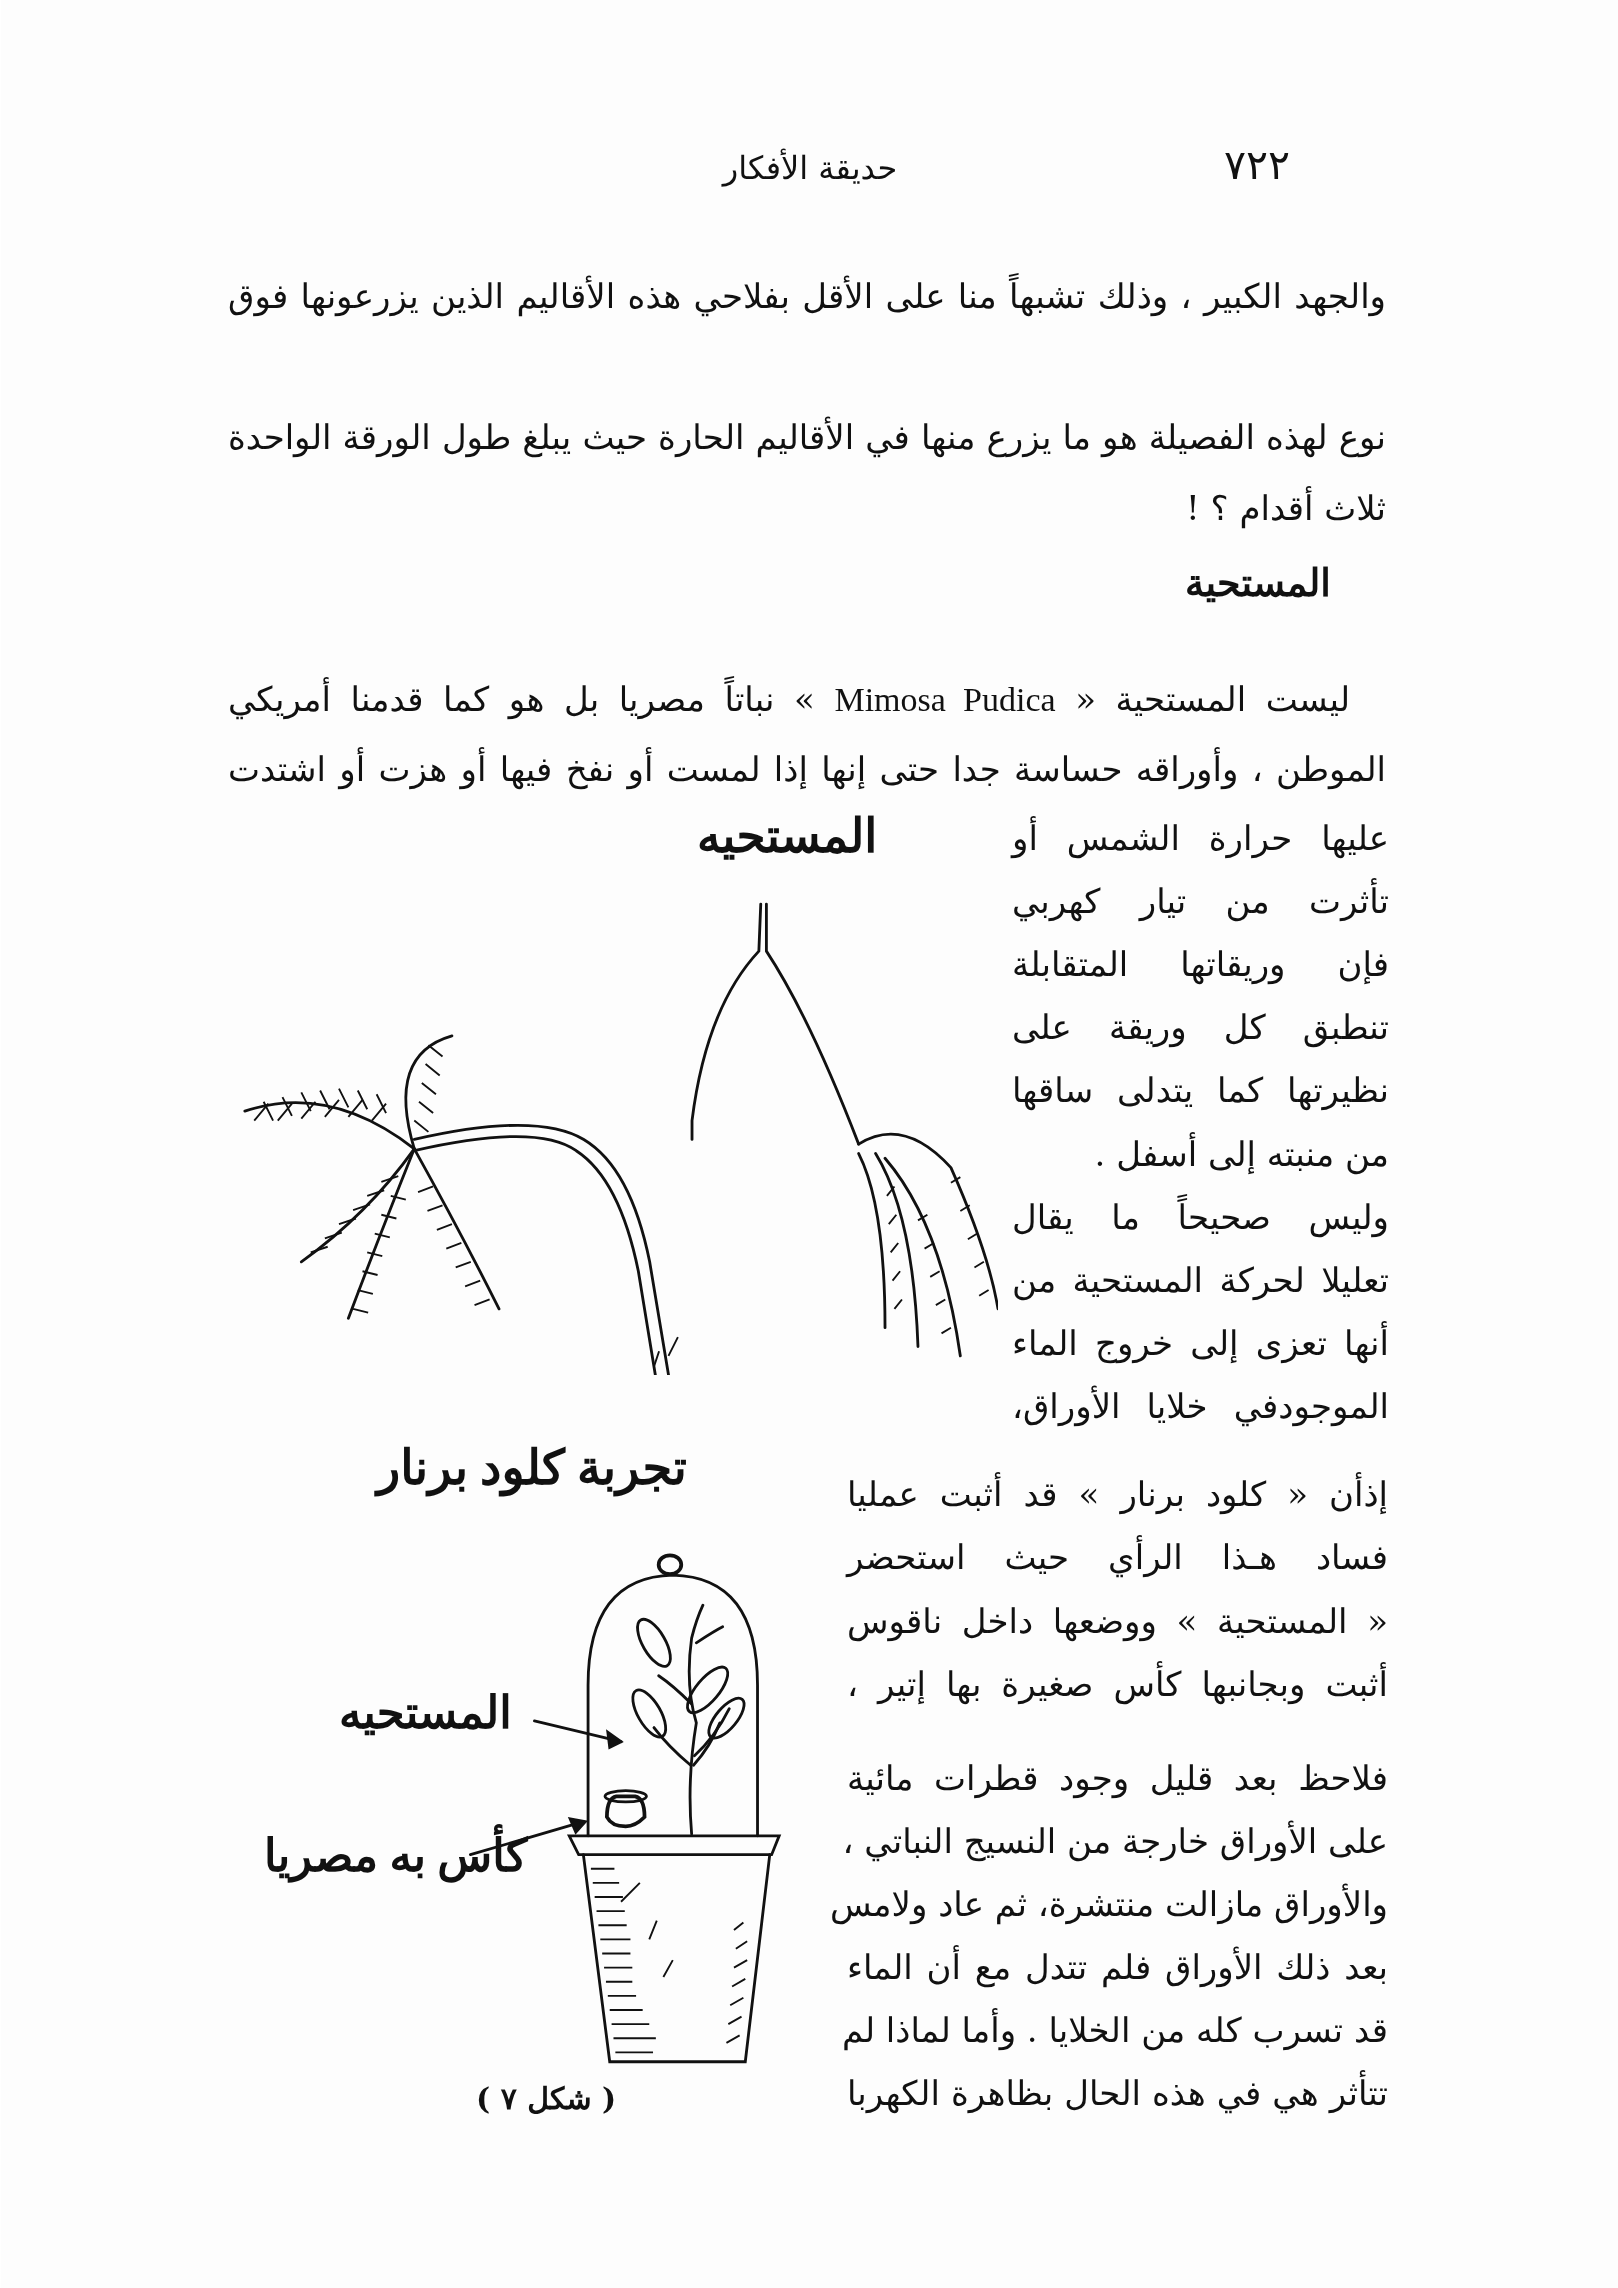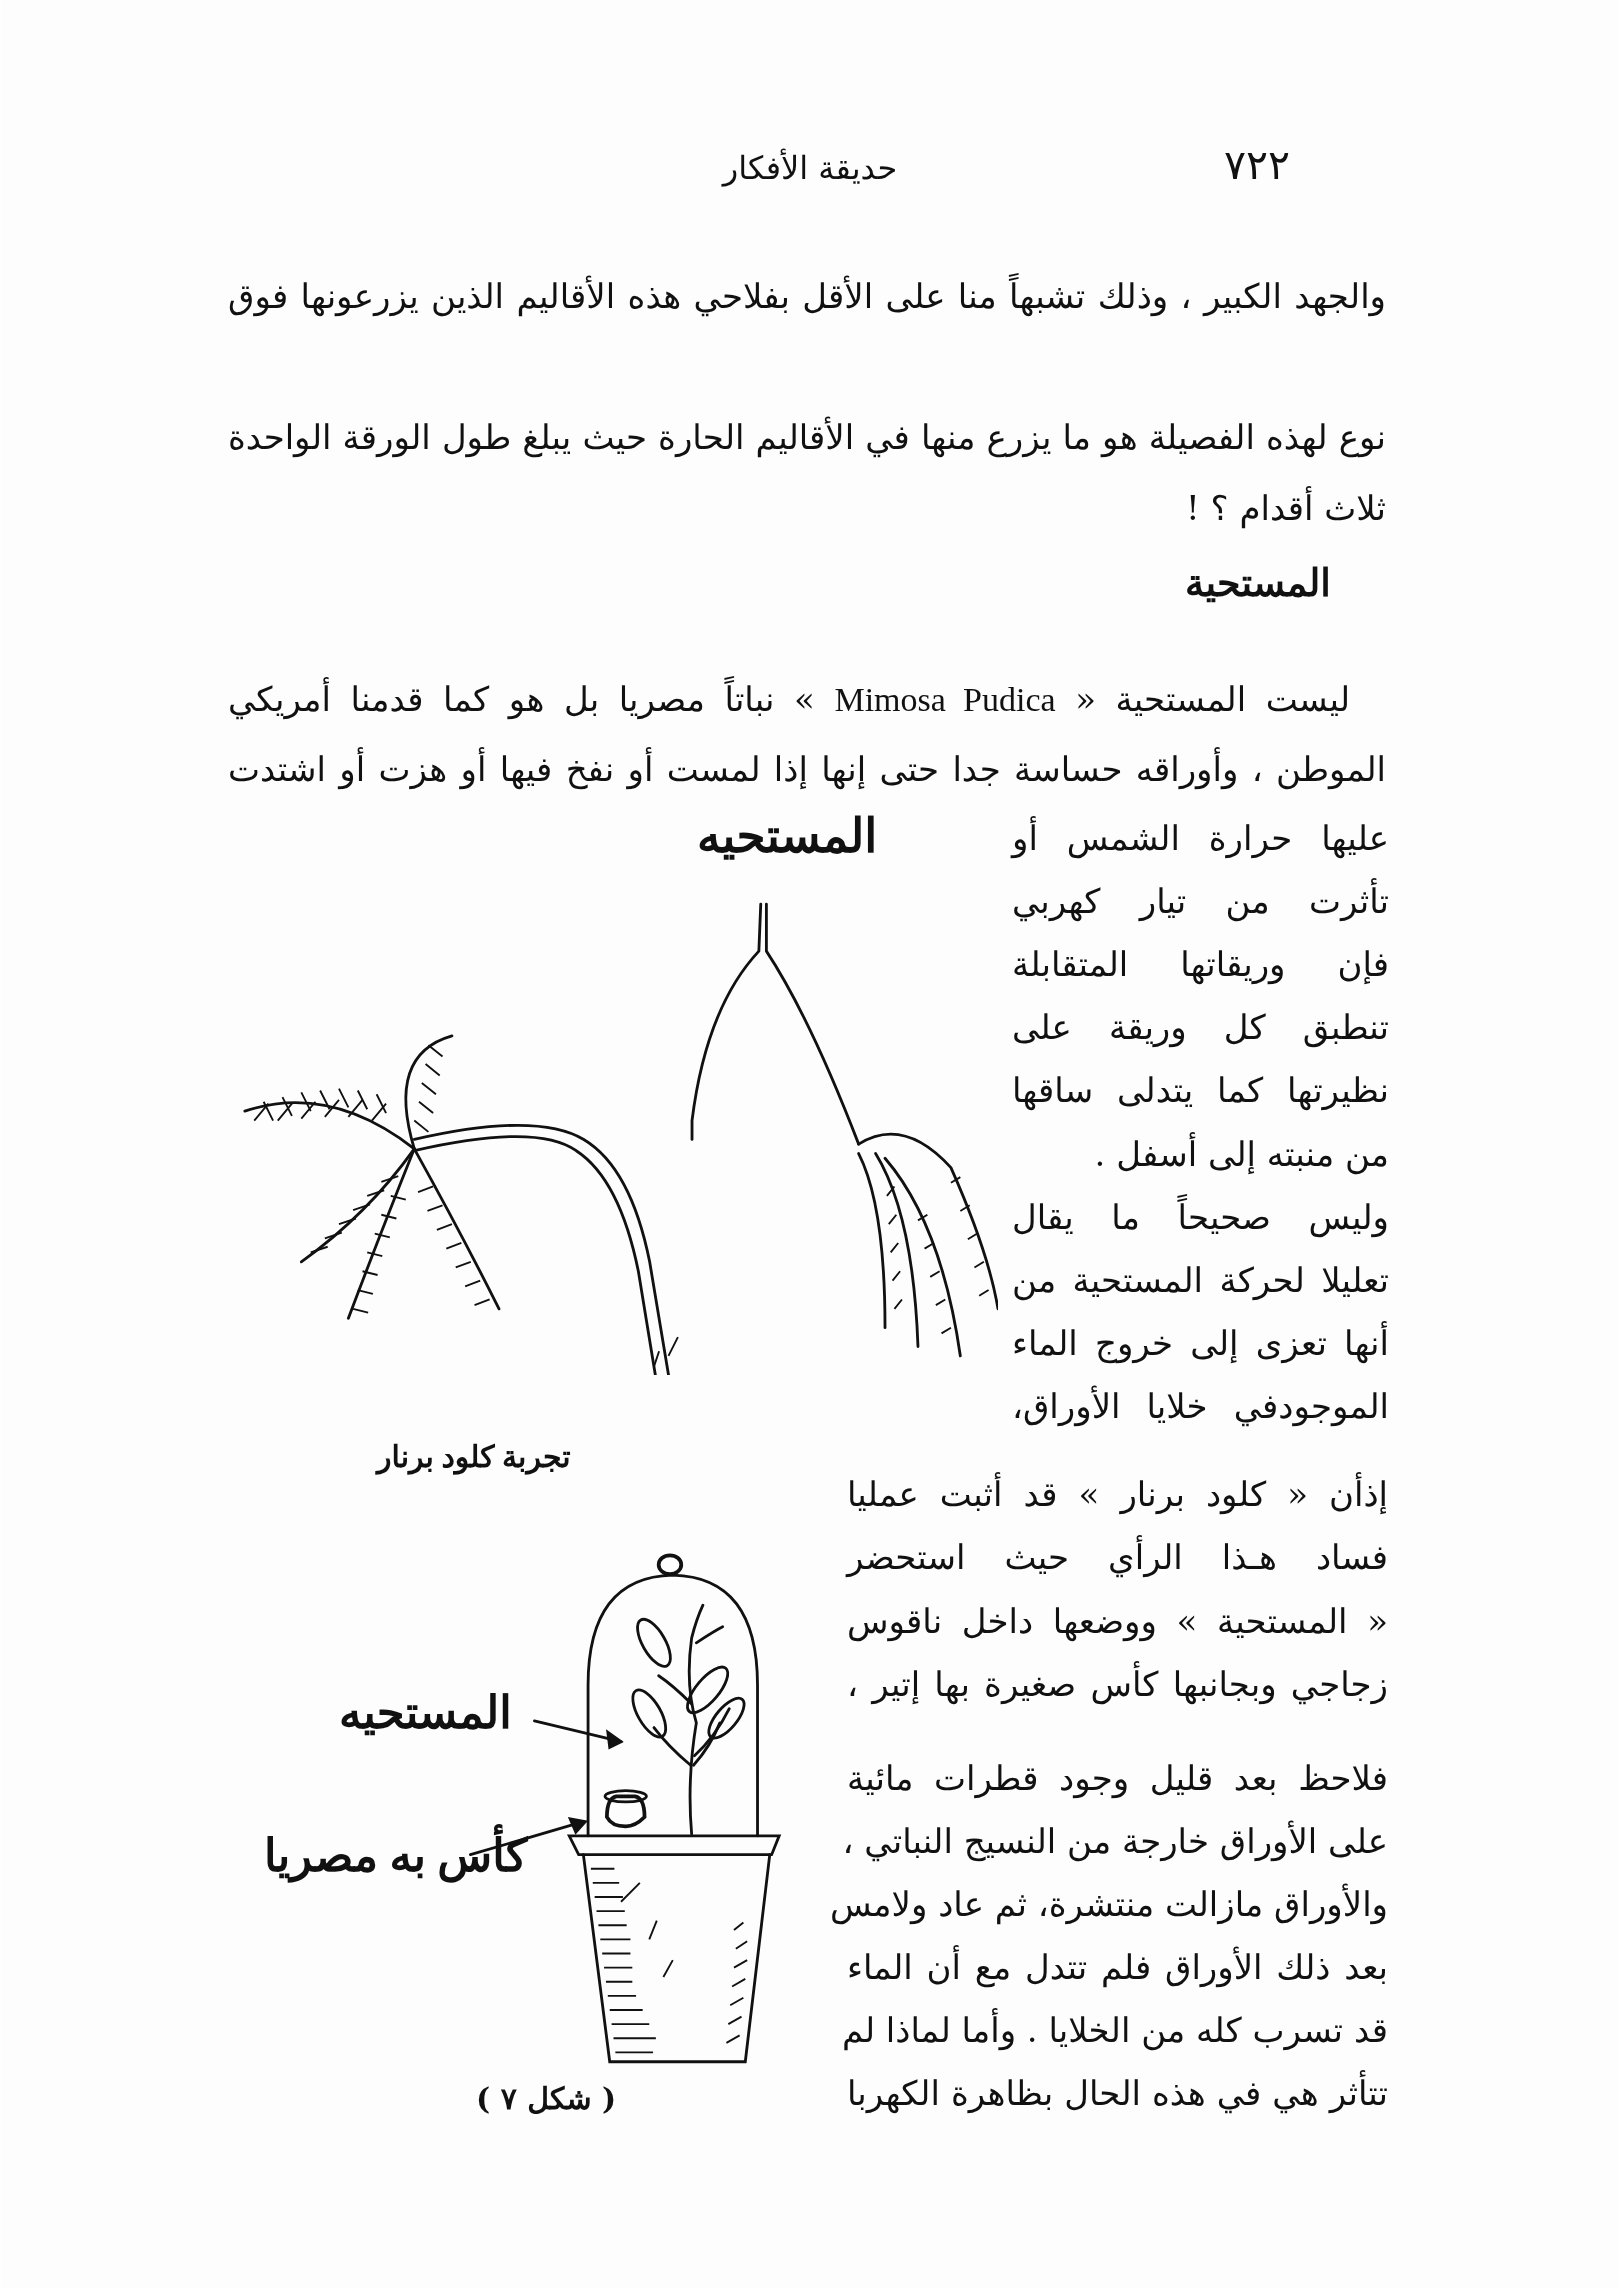--- a/index.html
+++ b/index.html
@@ -49,21 +49,21 @@
   <div class="line col" style="top:1041px">نظيرتها كما يتدلى ساقها</div>
   <div class="line col last" style="top:1105px">من منبته إلى أسفل .</div>
   <div class="line col" style="top:1168px">وليس صحيحاً ما يقال</div>
   <div class="line col" style="top:1231px">تعليلا لحركة المستحية من</div>
   <div class="line col" style="top:1294px">أنها تعزى إلى خروج الماء</div>
   <div class="line col" style="top:1357px">الموجودفي خلايا الأوراق،</div>
 
   <div class="line col2" style="top:1445px">إذأن « كلود برنار » قد أثبت عمليا</div>
   <div class="line col2" style="top:1508px">فساد هـذا الرأي حيث استحضر</div>
   <div class="line col2" style="top:1572px">« المستحية » ووضعها داخل ناقوس</div>
-  <div class="line col2" style="top:1635px">زجاجي وبجانبها كأس صغيرة بها إتير ،</div>
+  <div class="line col2" style="top:1635px">أثبت وبجانبها كأس صغيرة بها إتير ،</div>
   <div class="line col2" style="top:1729px">فلاحظ بعد قليل وجود قطرات مائية</div>
   <div class="line col2" style="top:1792px">على الأوراق خارجة من النسيج النباتي ،</div>
   <div class="line col2" style="top:1855px">والأوراق مازالت منتشرة، ثم عاد ولامس</div>
   <div class="line col2" style="top:1918px">بعد ذلك الأوراق فلم تتدل مع أن الماء</div>
   <div class="line col2" style="top:1981px">قد تسرب كله من الخلايا .  وأما لماذا لم</div>
   <div class="line col2" style="top:2044px">تتأثر هي في هذه الحال بظاهرة الكهربا</div>
 
   <div class="hand" style="left:697px; top:808px; font-size:47px;">المستحيه</div>
 
   <svg style="left:226px; top:885px;" width="772" height="490" viewBox="0 0 820 520">
@@ -94,21 +94,21 @@
       <path d="M90 390 l18 -6 M105 375 l18 -6 M120 360 l18 -6 M135 345 l18 -6 M150 330 l18 -6 M165 315 l18 -6"></path>
       <path d="M135 450 l16 4 M140 430 l16 4 M145 410 l16 4 M150 390 l16 4 M158 370 l16 4 M165 350 l16 4 M175 330 l16 4"></path>
       <path d="M280 440 l-16 6 M270 420 l-16 6 M260 400 l-16 6 M250 380 l-16 6 M240 360 l-16 6 M230 340 l-16 6 M220 320 l-16 6"></path>
       <path d="M710 320 l-8 10 M712 350 l-8 10 M714 380 l-8 10 M716 410 l-8 10 M718 440 l-8 10"></path>
       <path d="M780 310 l-10 6 M790 340 l-10 6 M798 370 l-10 6 M805 400 l-10 6 M810 430 l-10 6"></path>
       <path d="M745 350 l-10 6 M752 380 l-10 6 M758 410 l-10 6 M764 440 l-10 6 M770 470 l-10 6"></path>
       <path d="M470 500 l10 -20 M455 510 l5 -15"></path>
     </g>
   </svg>
 
-  <div class="hand" style="left:377px; top:1439px; font-size:30px;">تجربة كلود برنار</div>
+  <div class="hand" style="left:377px; top:1439px; font-size:48px;">تجربة كلود برنار</div>
 
   <div class="hand" style="left:339px; top:1686px; font-size:45px;">المستحيه</div>
   <div class="hand" style="left:264px; top:1829px; font-size:45px;">كأس به مصريا</div>
 
   <svg style="left:235px; top:1544px;" width="612" height="546" viewBox="0 0 650 580">
     <g fill="none" stroke="#111" stroke-width="3" stroke-linecap="round">
 
       <path d="M318 188 L410 210"></path>
       <path d="M410 210 l-14 -10 l2 16 z" fill="#111"></path>
       <path d="M250 330 L370 295"></path>

